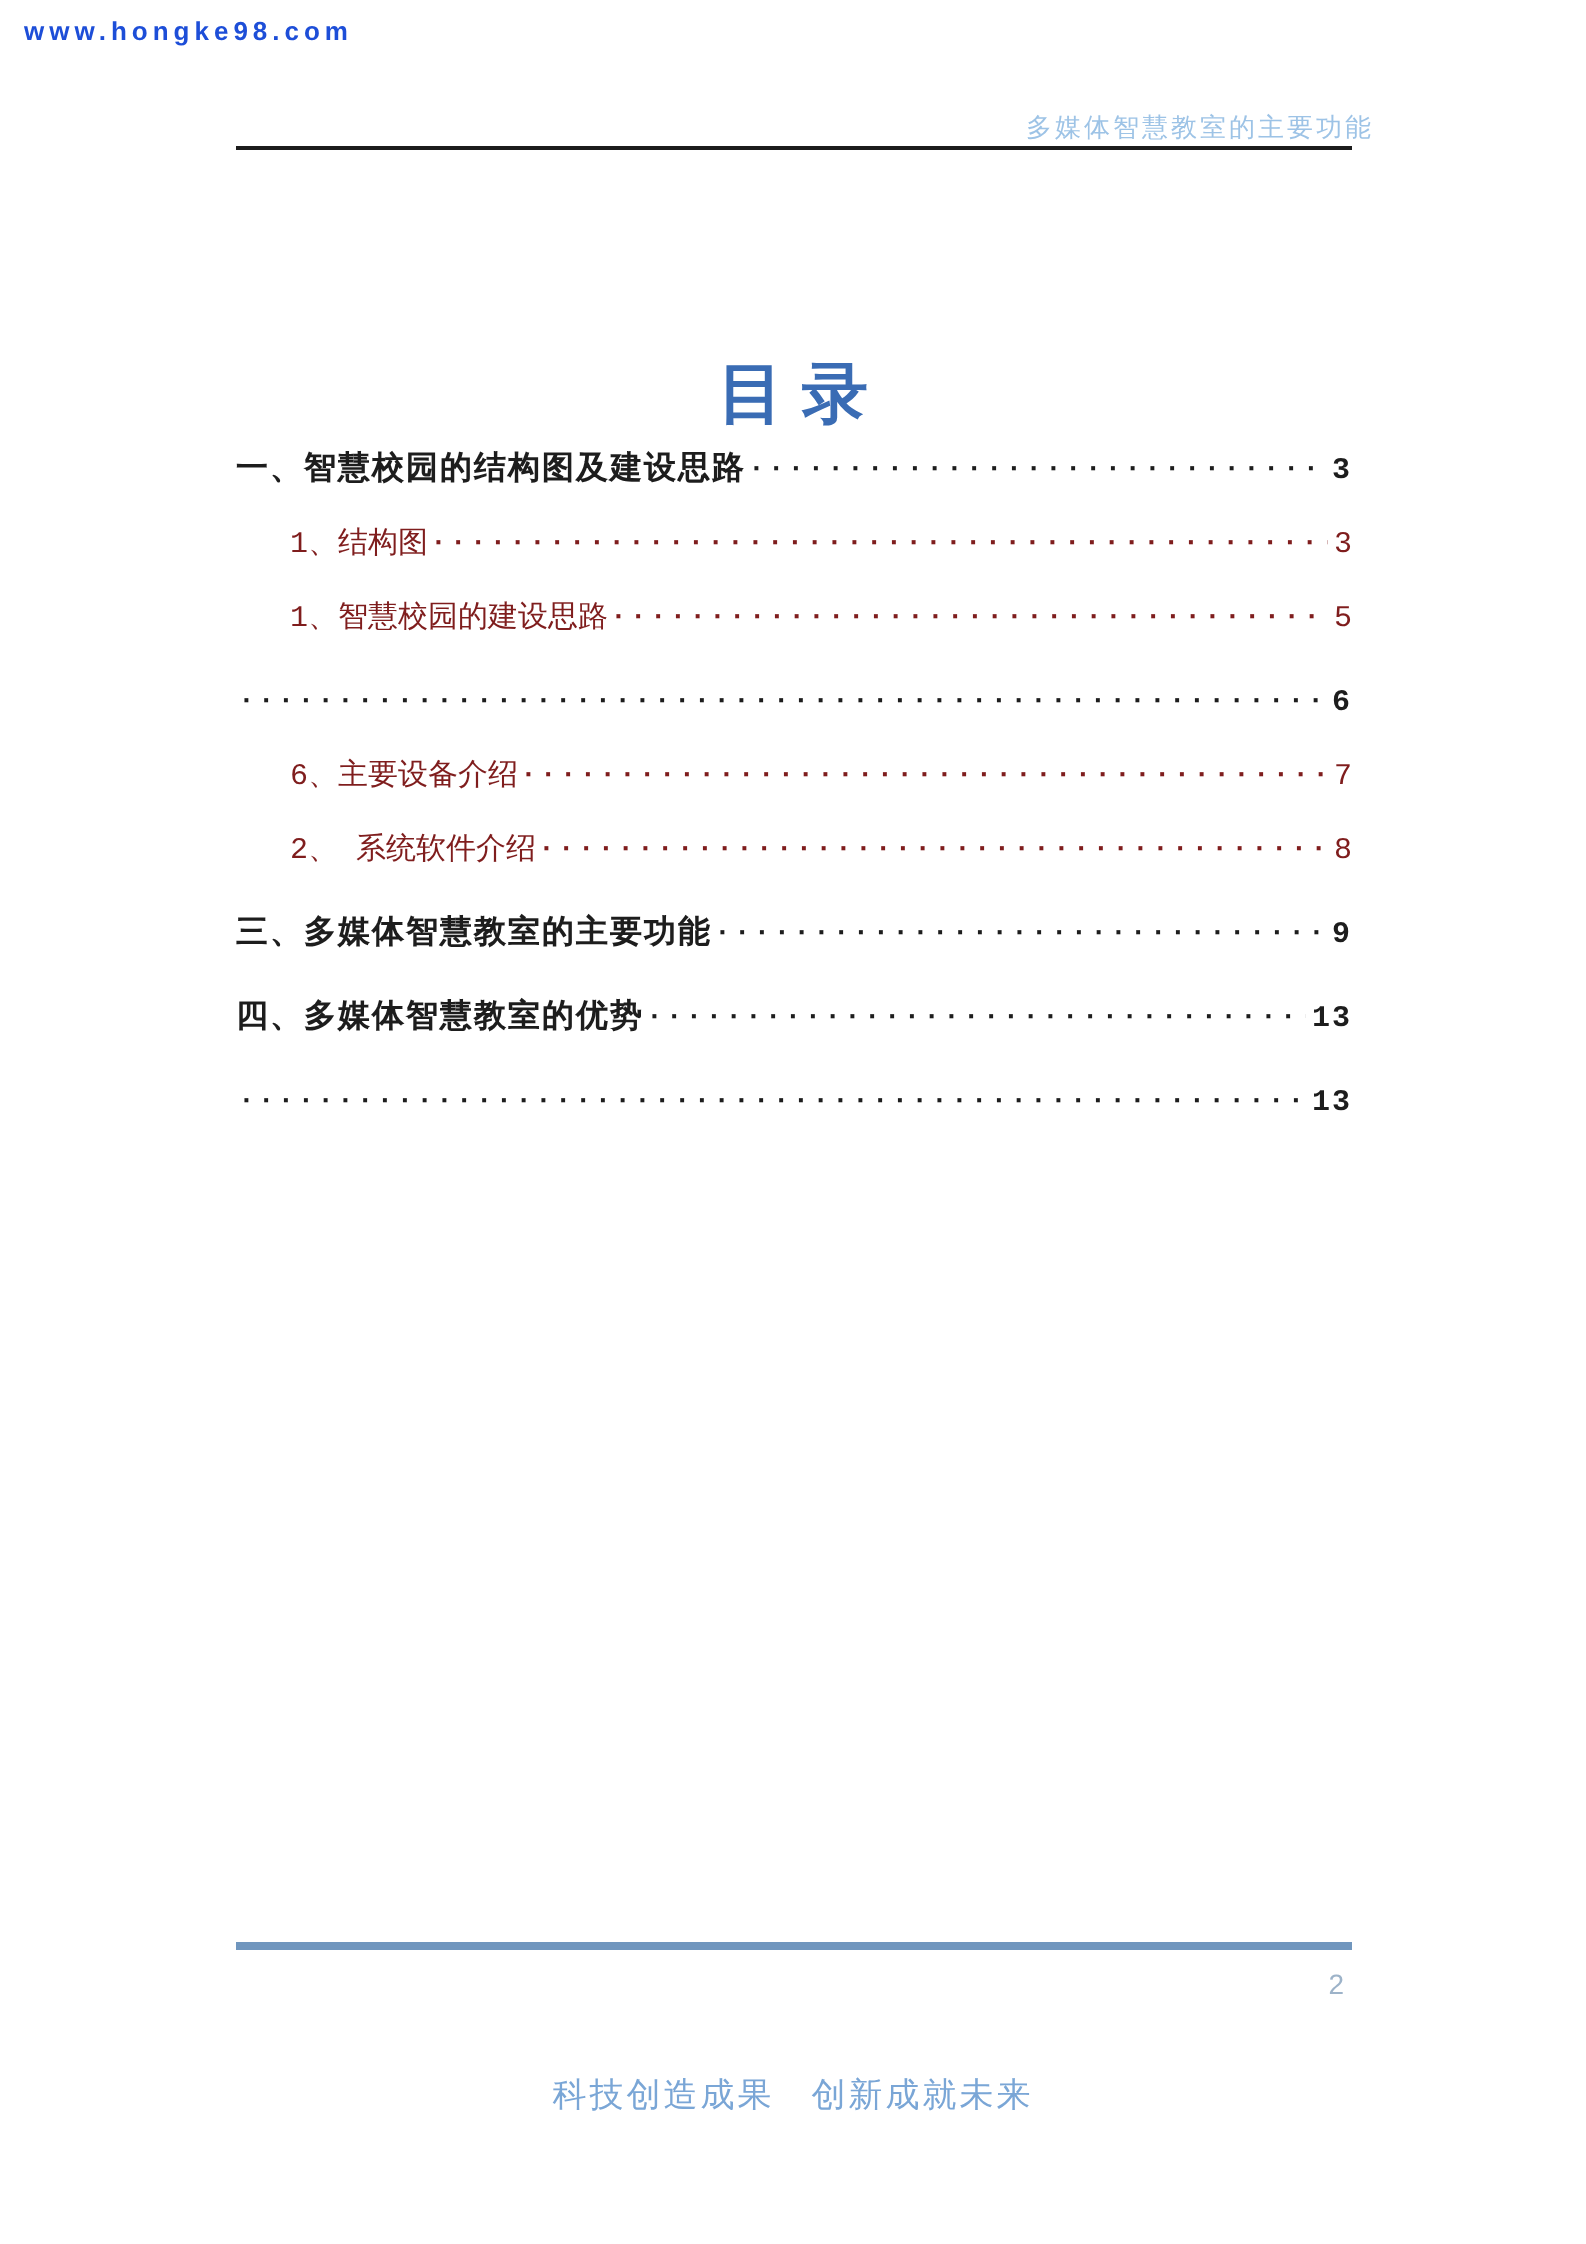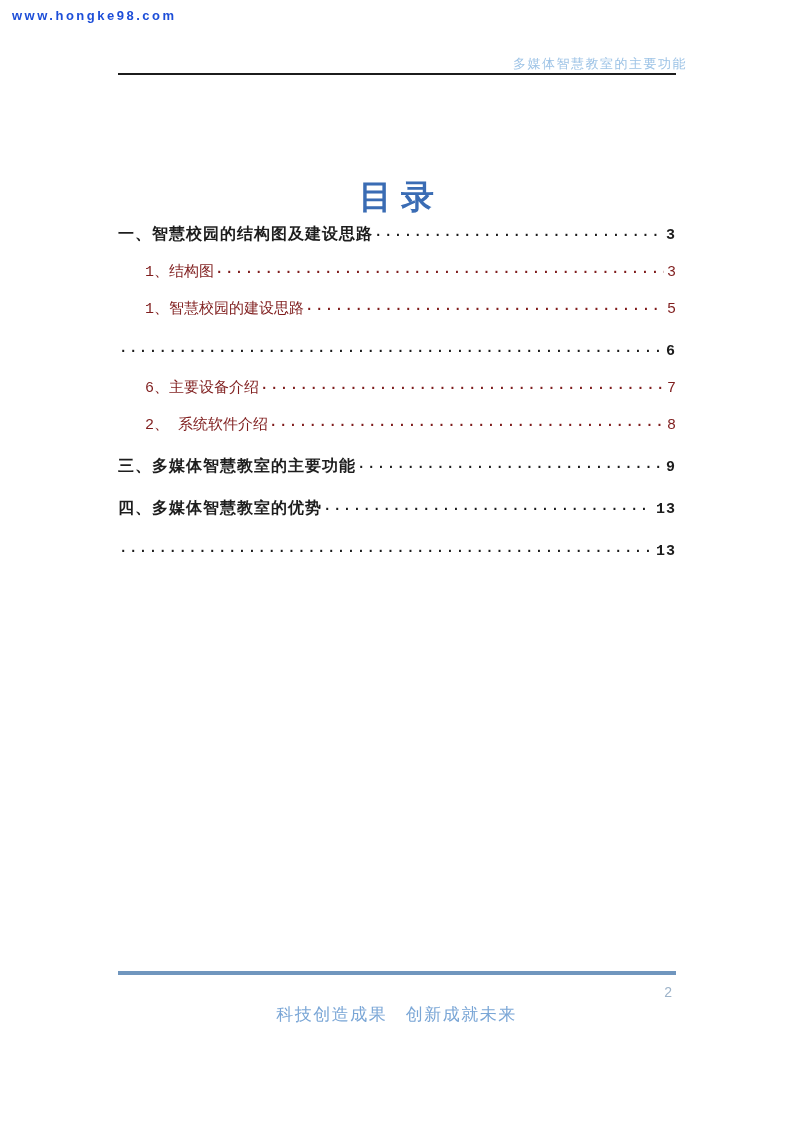--- a/index.html
+++ b/index.html
@@ -109,21 +109,21 @@
   .footer-page-number {
     position: absolute;
     top: 984px;
     right: 121px;
     font-family: "Liberation Sans", sans-serif;
     font-size: 14px;
     color: #9db3c9;
   }
   .footer-slogan {
     position: absolute;
-    top: 1003px;
+    top: 1036px;
     left: 0;
     width: 793px;
     text-align: center;
     font-family: "Liberation Sans", sans-serif;
     font-size: 17px;
     color: #7aa6d6;
     letter-spacing: 1.5px;
   }
 </style>
 </head>

